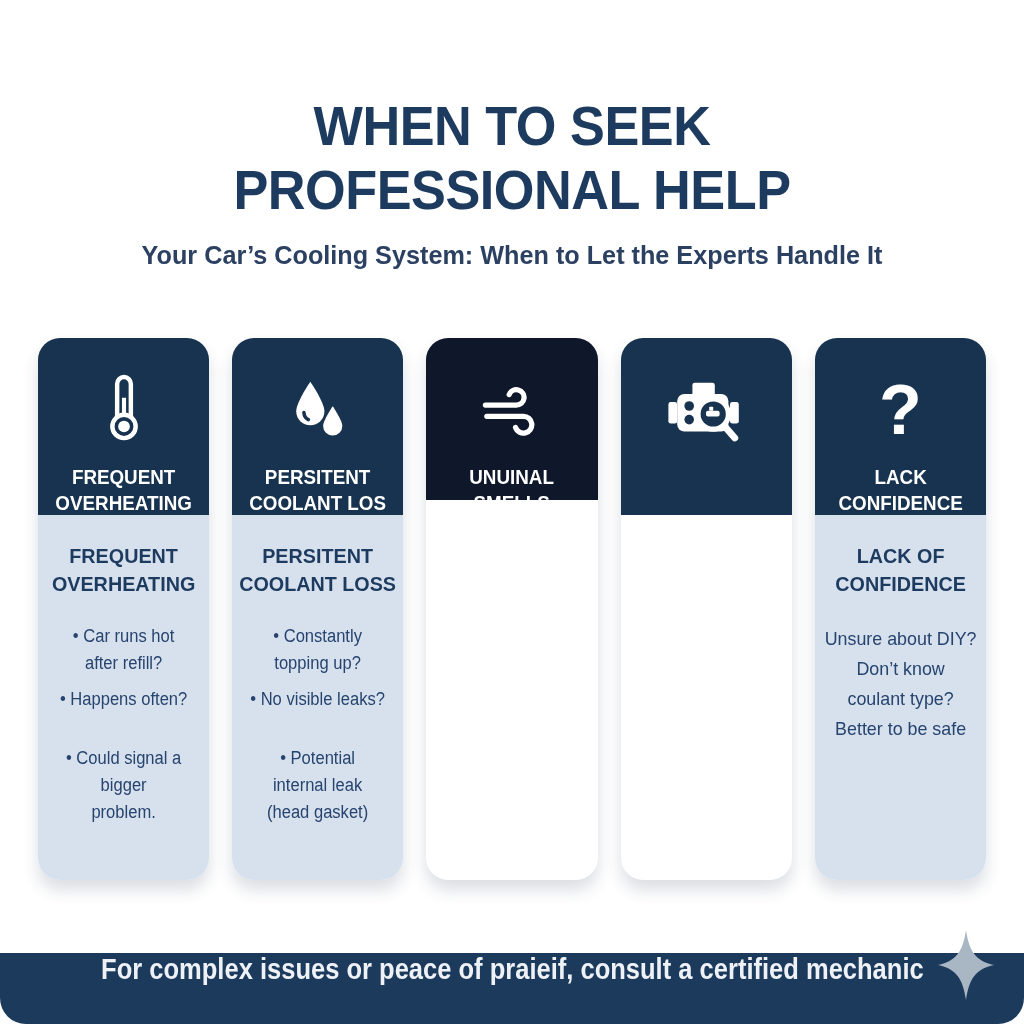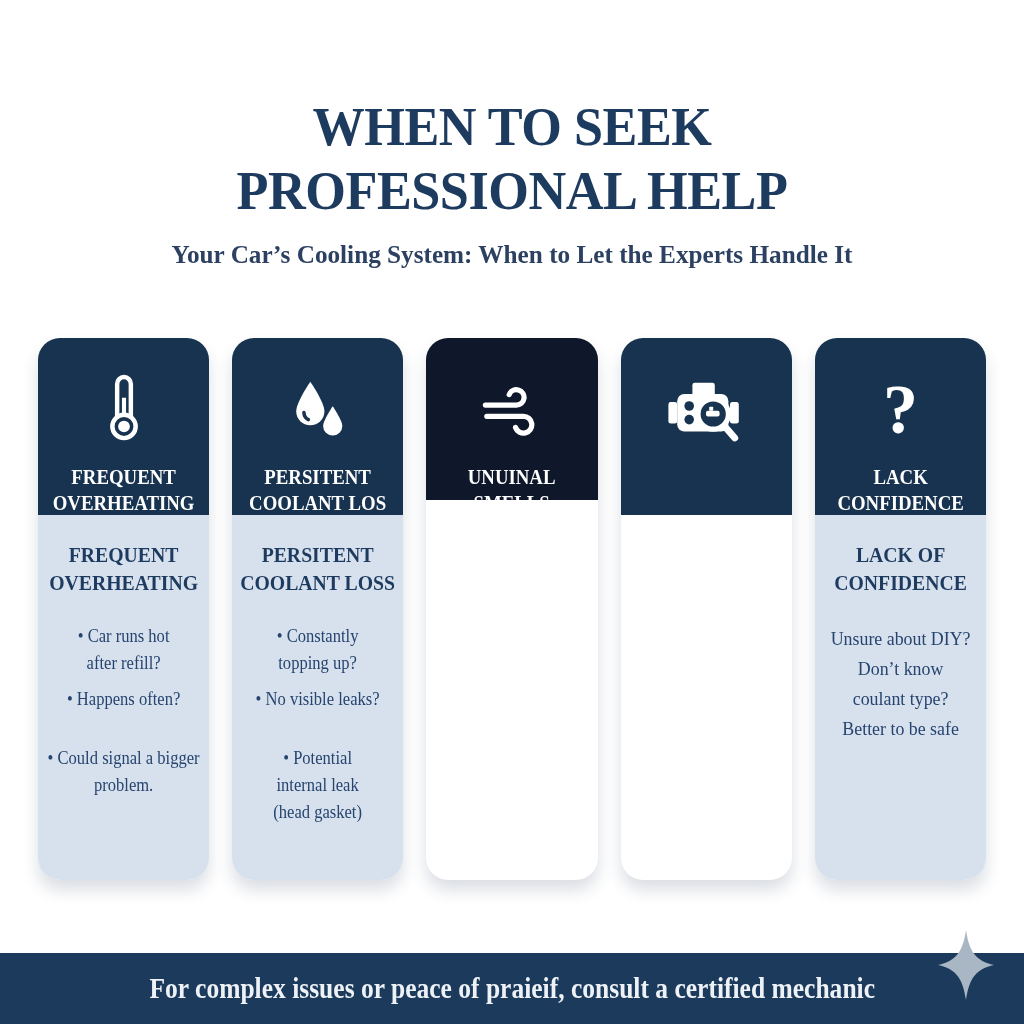--- a/index.html
+++ b/index.html
@@ -1,18 +1,18 @@
 <!DOCTYPE html>
 <html><head>
 <meta charset="utf-8">
 <style>
   html,body{margin:0;padding:0;background:#fff;}
   .canvas{
     position:relative;width:1024px;height:1024px;overflow:hidden;background:#ffffff;
-    font-family:Liberation Serif, serif;color:#1d3a5f;
+    font-family:Liberation Sans, sans-serif;color:#1d3a5f;border-radius:26px;
   }
   .pre{white-space:pre-line;}
   
   .title{
     position:absolute;top:95px;left:0;width:100%;text-align:center;
     font-size:55px;line-height:1.16;font-weight:700;color:#1d3a5f;
     letter-spacing:-0.5px;transform:scaleX(0.95);
   }
   .subtitle{
     position:absolute;top:240px;left:0;width:100%;text-align:center;
@@ -51,21 +51,21 @@
   }
   .bullets.no-heading{margin-top:35px;}
   .bullet{margin-bottom:9px;}
   .bullet.gap{margin-top:32px;}
   .plain-text{
     margin-top:27px;font-size:19px;line-height:1.58;color:#26446e;transform:scaleX(0.94);
   }
   
   .footer{
     position:absolute;top:953px;left:0;width:1024px;height:71px;background:#1b3a5c;
-    display:flex;align-items:center;justify-content:center;
+    display:flex;align-items:flex-start;justify-content:center;
   }
   .footer-text{
     font-size:29px;font-weight:700;color:#eef2f7;white-space:nowrap;transform:scaleX(0.88);
   }
   .star{position:absolute;left:938px;top:930px;width:56px;height:70px;z-index:5;}
 </style>
 </head>
 <body>
 
 <div class="canvas">

